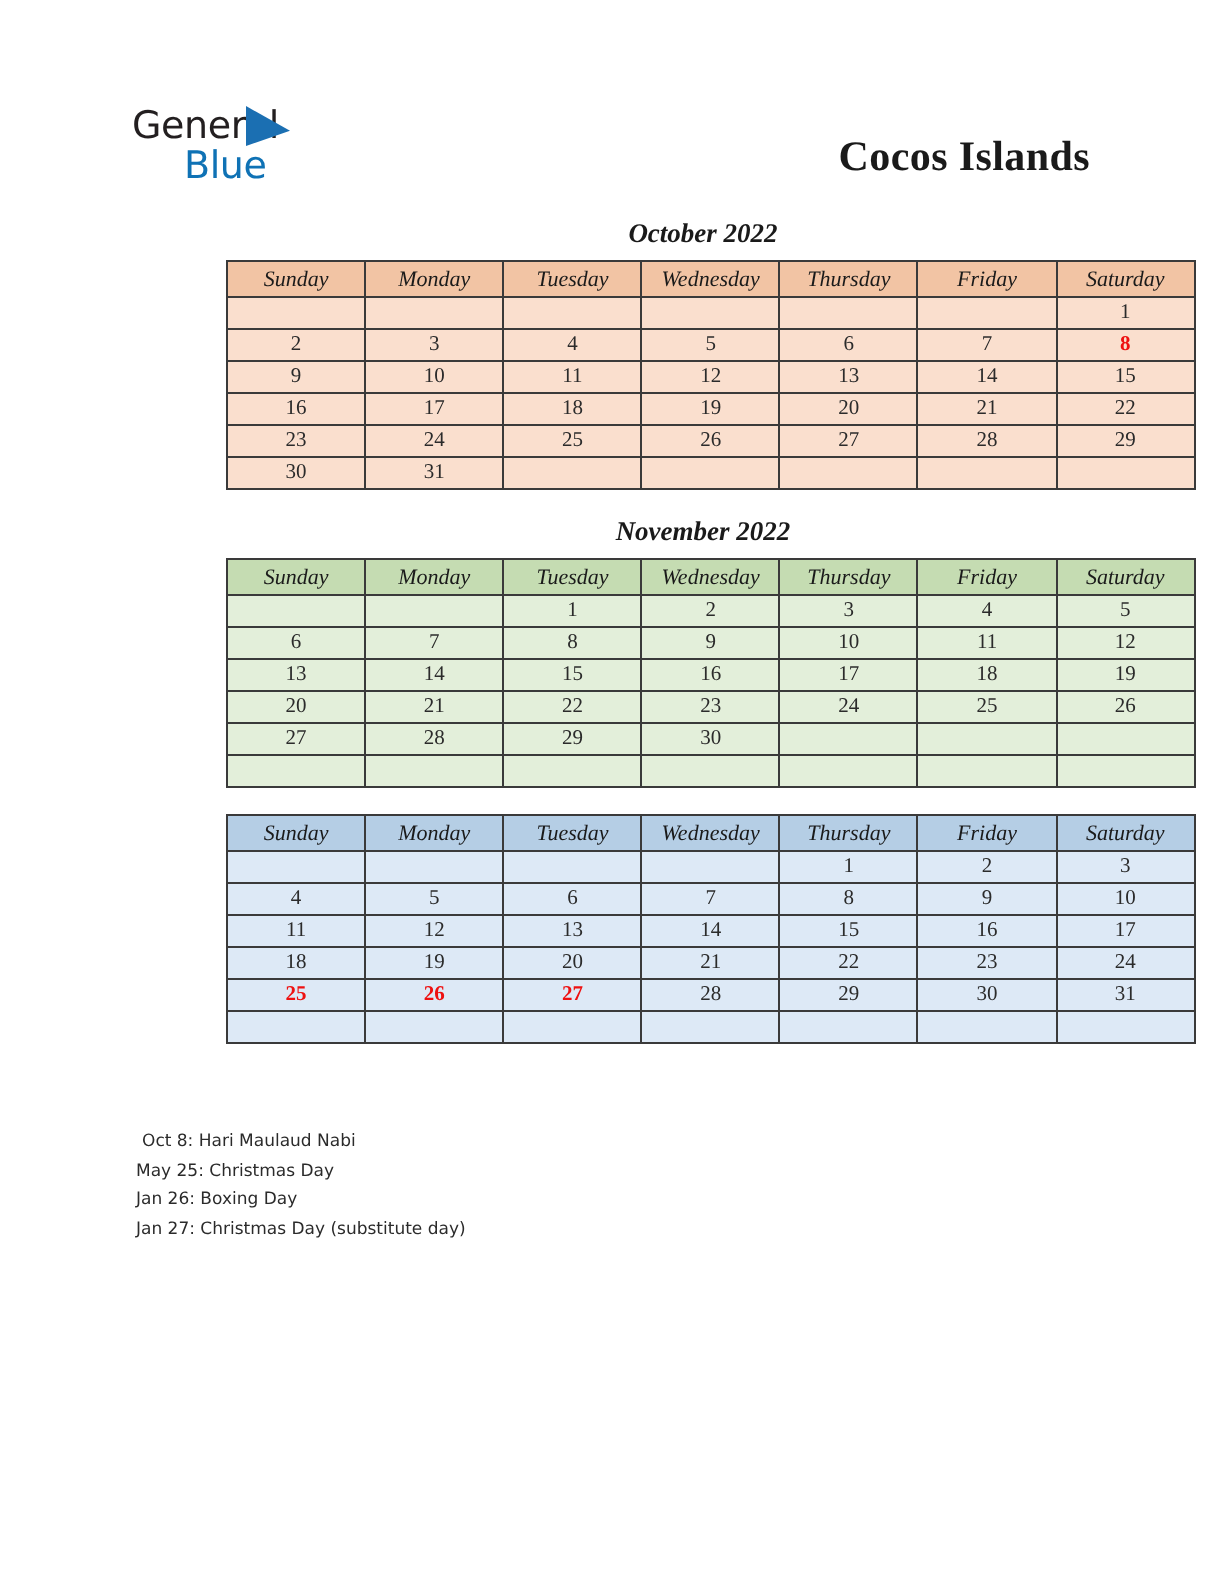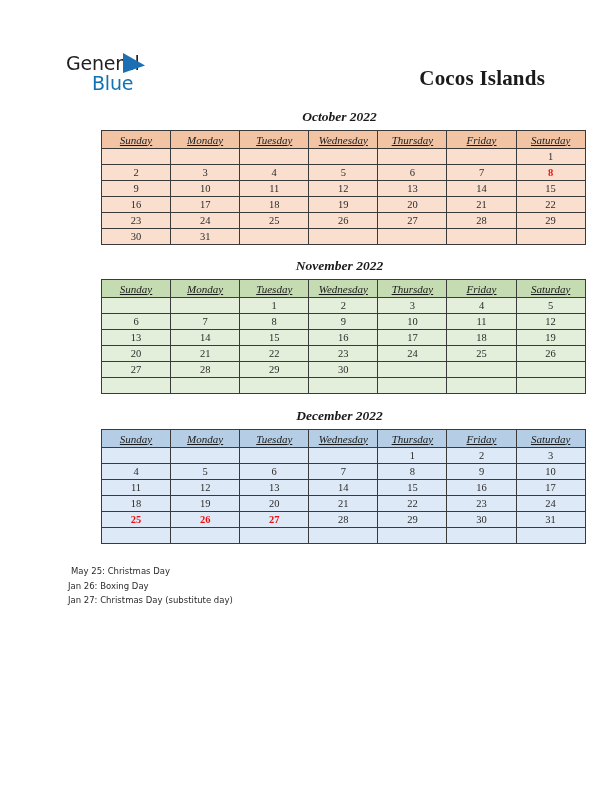--- a/index.html
+++ b/index.html
@@ -65,21 +65,21 @@
     font-family: Liberation Serif, serif;
     font-size: 21px;
     font-weight: bold;
     color: #1a1a1a;
     letter-spacing: 0.2px;
   }
 
   
   .month-block {
     position: absolute;
-    left: 68px;
+    left: 80px;
     width: 477px;
     padding-left: 33px;
   }
   #month-0 { top: 108px; }
   #month-1 { top: 257px; }
   #month-2 { top: 407px; }
 
   .month-title {
     text-align: center;
     font-family: "Liberation Serif", serif;
@@ -106,21 +106,20 @@
     vertical-align: middle;
     padding: 0;
   }
   table.cal th {
     height: 17px;
     font-family: "Liberation Serif", serif;
     font-style: italic;
     font-weight: normal;
     font-size: 11px;
     color: #1a1a1a;
-    text-decoration: underline;
   }
   table.cal td {
     font-family: "Liberation Serif", serif;
     font-size: 10.5px;
     color: #2b2b2b;
   }
   table.cal td.holiday {
     color: #ee1111;
     font-weight: bold;
   }
@@ -303,21 +302,20 @@
           <td></td>
           <td></td>
           <td></td>
           <td></td>
         </tr>
       </tbody>
   </table>
 </div>
 
 <div class="month-block" id="month-2">
-  <div class="month-title">December 2022</div>
   <table class="cal">
     <thead>
       <tr>
         <th>Sunday</th>
         <th>Monday</th>
         <th>Tuesday</th>
         <th>Wednesday</th>
         <th>Thursday</th>
         <th>Friday</th>
         <th>Saturday</th>
@@ -376,16 +374,17 @@
           <td></td>
           <td></td>
           <td></td>
           <td></td>
         </tr>
       </tbody>
   </table>
 </div>
 
 <div class="notes">
+  <div class="note-line">Oct 8: Hari Maulaud Nabi</div>
   <div class="note-line">May 25: Christmas Day</div>
   <div class="note-line">Jan 26: Boxing Day</div>
   <div class="note-line">Jan 27: Christmas Day (substitute day)</div>
 </div>
 
 </body></html>

